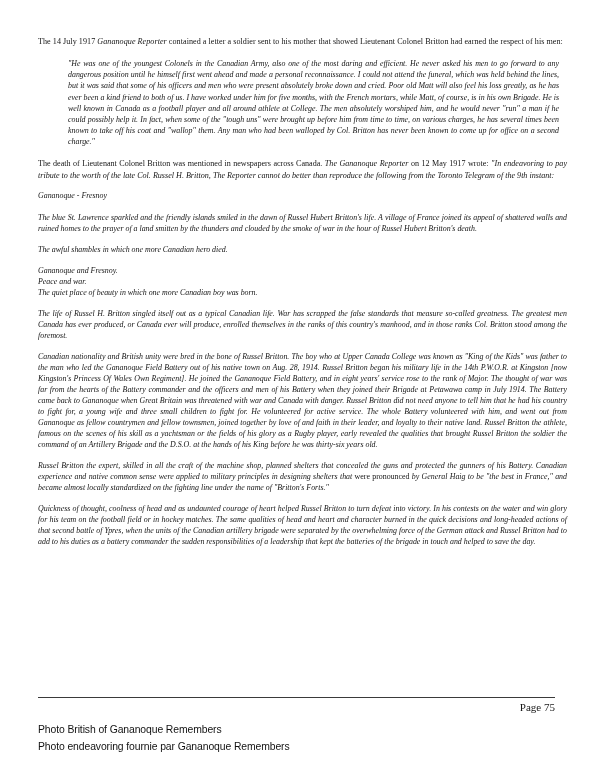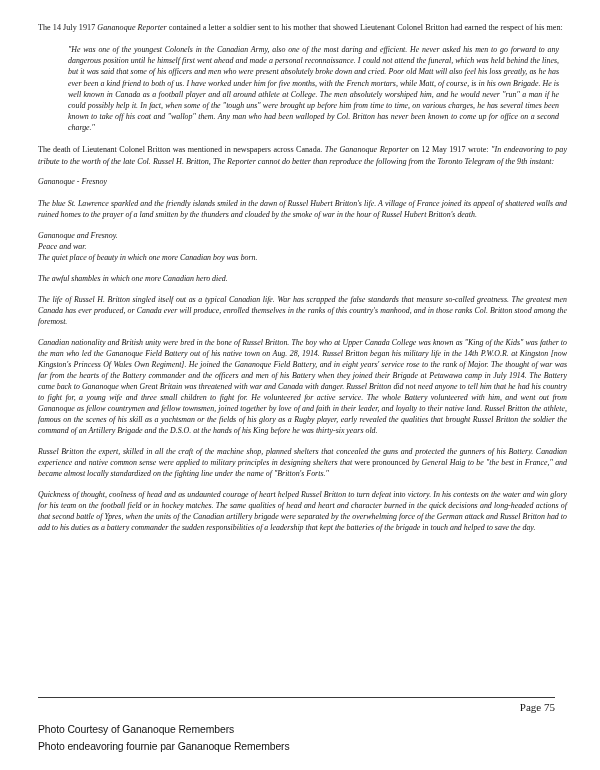--- a/index.html
+++ b/index.html
@@ -13,21 +13,21 @@
     overflow: hidden;
     font-family: "Liberation Serif", "DejaVu Serif", serif;
     color: #141414;
     -webkit-font-smoothing: antialiased;
   }
   .page {
     position: relative;
     width: 600px;
     height: 714px;
     box-sizing: border-box;
-    padding: 22px 33px 0 38px;
+    padding: 36px 33px 0 38px;
   }
   .body-text {
     font-size: 8.1px;
     line-height: 11.15px;
     text-align: justify;
     margin: 0 0 9.5px 0;
     letter-spacing: 0.05px;
   }
   .intro {
     margin-bottom: 11px;
@@ -109,38 +109,38 @@
   <div class="quote-block">
     <p>"He was one of the youngest Colonels in the Canadian Army, also one of the most daring and efficient.  He never asked his men to go forward to any dangerous position until he himself first went ahead and made a personal reconnaissance.  I could not attend the funeral, which was held behind the lines, but it was said that some of his officers and men who were present absolutely broke down and cried.  Poor old Matt will also feel his loss greatly, as he has ever been a kind friend to both of us.  I have worked under him for five months, with the French mortars, while Matt, of course, is in his own Brigade.  He is well known in Canada as a football player and all around athlete at College.  The men absolutely worshiped him, and he would never "run" a man if he could possibly help it.  In fact, when some of the "tough uns" were brought up before him from time to time, on various charges, he has several times been known to take off his coat and "wallop" them.  Any man who had been walloped by Col. Britton has never been known to come up for office on a second charge."</p>
   </div>
 
   <p class="mixed"><span>The death of Lieutenant Colonel Britton was mentioned in newspapers across Canada. </span><em class="it">The Gananoque Reporter</em><span> on 12 May 1917 wrote: </span><em class="it">"In endeavoring to pay tribute to the worth of the late Col. Russel H. Britton, The Reporter cannot do better than reproduce the following from the Toronto Telegram of the 9th instant:</em></p>
 
   <p class="telegram head">Gananoque - Fresnoy</p>
 
   <p class="telegram">The blue St. Lawrence sparkled and the friendly islands smiled in the dawn of Russel Hubert Britton's life. A village of France joined its appeal of shattered walls and ruined homes to the prayer of a land smitten by the thunders and clouded by the smoke of war in the hour of Russel Hubert Britton's death.</p>
 
+  <p class="telegram">The awful shambles in which one more Canadian hero died.</p>
+
   <p class="telegram verse">
     <span>Gananoque and Fresnoy.</span>
     <span>Peace and war.</span>
     <span>The quiet place of beauty in which one more Canadian boy was born.</span>
   </p>
-
-  <p class="telegram">The awful shambles in which one more Canadian hero died.</p>
 
 
   <p class="telegram">The life of Russel H. Britton singled itself out as a typical Canadian life.  War has scrapped the false standards that measure so-called greatness. The greatest men Canada has ever produced, or Canada ever will produce, enrolled themselves in the ranks of this country's manhood, and in those ranks Col. Britton stood among the foremost.</p>
 
   <p class="telegram">Canadian nationality and British unity were bred in the bone of Russel Britton.  The boy who at Upper Canada College was known as "King of the Kids" was father to the man who led the Gananoque Field Battery out of his native town on Aug. 28, 1914.  Russel Britton began his military life in the 14th P.W.O.R. at Kingston [now Kingston's Princess Of Wales Own Regiment]. He joined the Gananoque Field Battery, and in eight years' service rose to the rank of Major.  The thought of war was far from the hearts of the Battery commander and the officers and men of his Battery when they joined their Brigade at Petawawa camp in July 1914.  The Battery came back to Gananoque when Great Britain was threatened with war and Canada with danger.  Russel Britton did not need anyone to tell him that he had his country to fight for, a young wife and three small children to fight for.  He volunteered for active service.  The whole Battery volunteered with him, and went out from Gananoque as fellow countrymen and fellow townsmen, joined together by love of and faith in their leader, and loyalty to their native land.  Russel Britton the athlete, famous on the scenes of his skill as a yachtsman or the fields of his glory as a Rugby player, early revealed the qualities that brought Russel Britton the soldier the command of an Artillery Brigade and the D.S.O. at the hands of his King before he was thirty-six years old.</p>
 
   <p class="telegram"><span>Russel Britton the expert, skilled in all the craft of the machine shop, planned shelters that concealed the guns and protected the gunners of his Battery. Canadian experience and native common sense were applied to military principles in designing shelters that </span><span style="font-style:normal">were pronounced</span><span> by General Haig to be "the best in France," and became almost locally standardized on the fighting line under the name of "Britton's Forts."</span></p>
 
   <p class="telegram">Quickness of thought, coolness of head and as undaunted courage of heart helped Russel Britton to turn defeat into victory. In his contests on the water and win glory for his team on the football field or in hockey matches.  The same qualities of head and heart and character burned in the quick decisions and long-headed actions of that second battle of Ypres, when the units of the Canadian artillery brigade were separated by the overwhelming force of the German attack and Russel Britton had to add to his duties as a battery commander the sudden responsibilities of a leadership that kept the batteries of the brigade in touch and helped to save the day.</p>
 
   <div class="footer-rule"></div>
   <div class="page-number">Page 75</div>
 
   <div class="credits">
-    <div>Photo Courtesy of Gananoque Remembers</div>
+    <div>Photo British of Gananoque Remembers</div>
     <div>Photo endeavoring fournie par Gananoque Remembers</div>
   </div>
 
 </div>
 
 </body></html>

